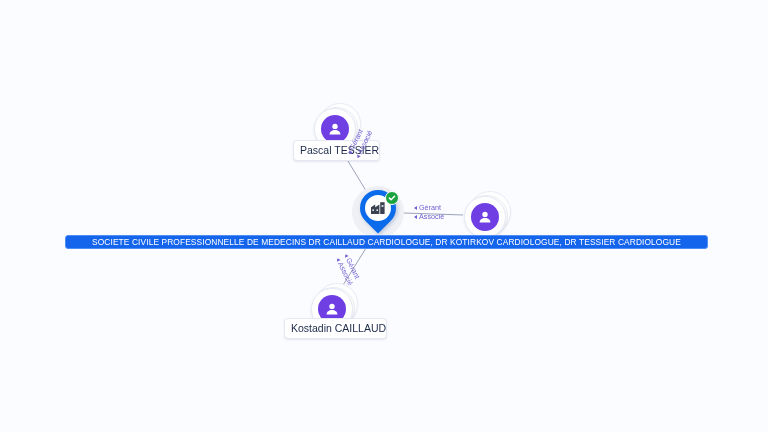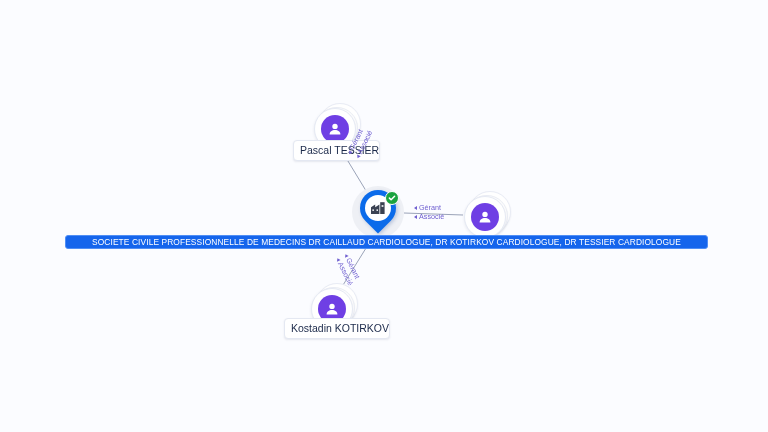--- a/index.html
+++ b/index.html
@@ -253,21 +253,21 @@
     <div class="ring-back"></div>
     <div class="ring-mid"></div>
     <div class="ring-front"></div>
     <div class="avatar">
       <svg width="16" height="16" viewBox="0 0 16 16" aria-hidden="true">
         <circle cx="8" cy="5.4" r="2.7" fill="#ffffff"></circle>
         <path d="M2.6 13.6c0-3 2.4-4.6 5.4-4.6s5.4 1.6 5.4 4.6z" fill="#ffffff"></path>
       </svg>
     </div>
   </div>
-  <div class="node-label" style="left:284px; top:318px;">Kostadin KOTIRKOV</div>
+  <div class="node-label" style="left:284px; top:318px;">Kostadin CAILLAUD</div>
 
   <div id="company-node">
     <div class="halo"></div>
     <div class="pin-wrap">
       <div class="pin-shape"></div>
       <div class="pin-inner">
         <svg width="16" height="14" viewBox="0 0 16 14" aria-hidden="true">
           <path d="M1 13V6.2L5.2 3.4V6.2L9.4 3.4V13z" fill="#3b4252"></path>
           <rect x="10.2" y="1.2" width="4.4" height="11.8" fill="#3b4252"></rect>
           <rect x="2.4" y="8.4" width="1.5" height="1.5" fill="#ffffff"></rect>

